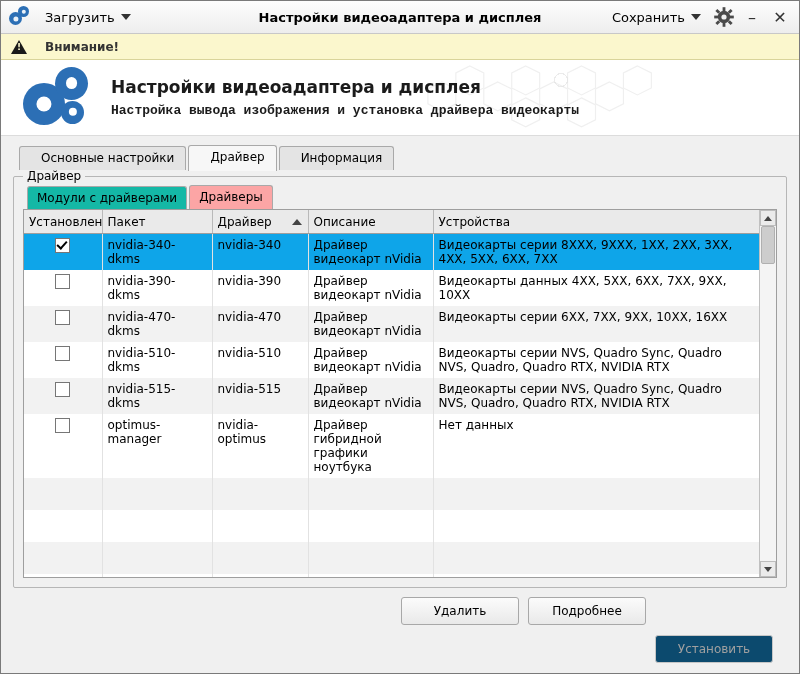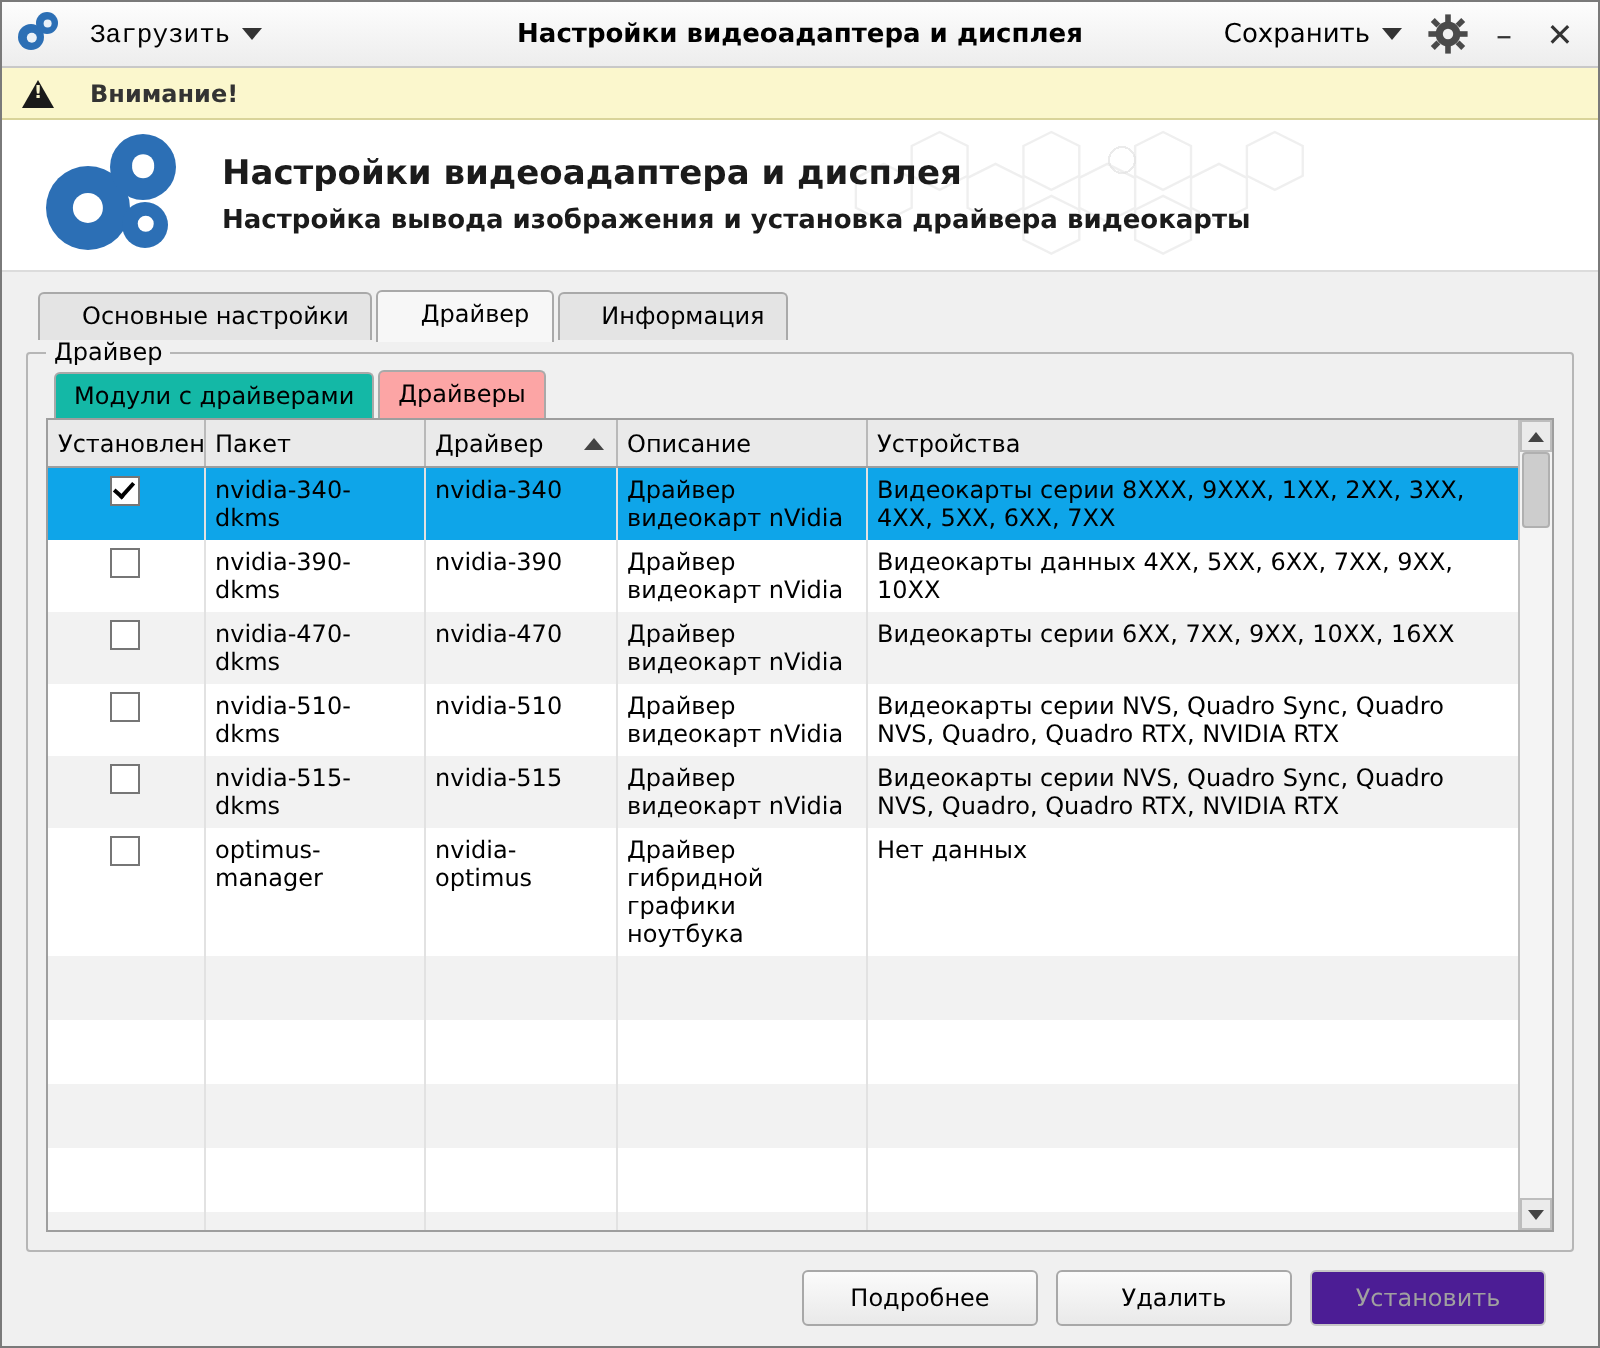--- a/index.html
+++ b/index.html
@@ -34,21 +34,20 @@
     display: flex;
     align-items: center;
     position: relative;
     flex: none;
   }
   .tb-left {
     display: flex;
     align-items: center;
     gap: 8px;
     padding-left: 8px;
-    font-family: Liberation Mono, monospace;
   }
   .tb-right {
     display: flex;
     align-items: center;
     gap: 6px;
     margin-left: auto;
     padding-right: 8px;
   }
   .app-icon {
     width: 22px;
@@ -187,20 +186,21 @@
   .banner-title {
     font-size: 17px;
     font-weight: bold;
     color: #1b1b1b;
   }
   .banner-sub {
     font-size: 13px;
     font-weight: bold;
     color: #1b1b1b;
     margin-top: 6px;
+    font-family: Liberation Mono, monospace;
   }
 
   
   .tabrow {
     display: flex;
     align-items: flex-end;
     padding-left: 18px;
     height: 26px;
     margin-top: 8px;
     position: relative;
@@ -400,22 +400,23 @@
     border-radius: 3px;
     font-size: 12px;
     display: flex;
     align-items: center;
     justify-content: center;
     padding: 0 12px;
     cursor: default;
   }
   .btn.disabled {
     color: #a0a0a0;
-    background: #4c1d95;
+    background: #0c4a6e;
     border-color: #c6c6c6;
+    margin-top: 38px;
   }
 </style>
 </head>
 <body>
 
 <div class="window">
 
   <div class="titlebar">
     <div class="tb-left">
       <div class="app-icon">
@@ -624,23 +625,23 @@
           </div>
           <div class="sb-btn">
               <span class="sb-dn"></span>
             </div>
         </div>
       </div>
     </div>
 
     <div class="btnrow">
       <div class="btn">
+        <span>Удалить</span>
+      </div>
+      <div class="btn">
         <span>Подробнее</span>
-      </div>
-      <div class="btn">
-        <span>Удалить</span>
       </div>
       <div class="btn disabled">
         <span>Установить</span>
       </div>
     </div>
   </div>
 </div>
 
 </body></html>

